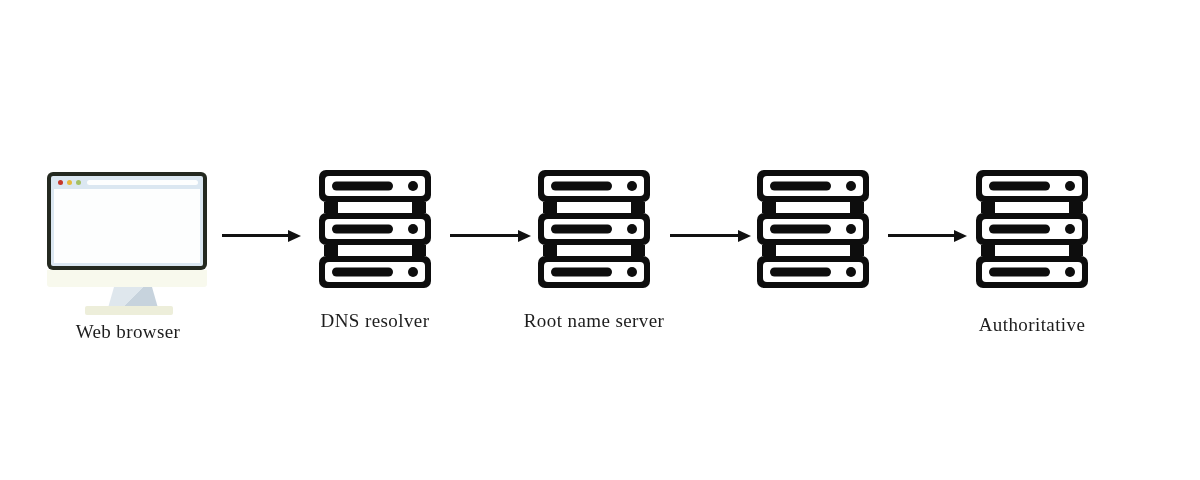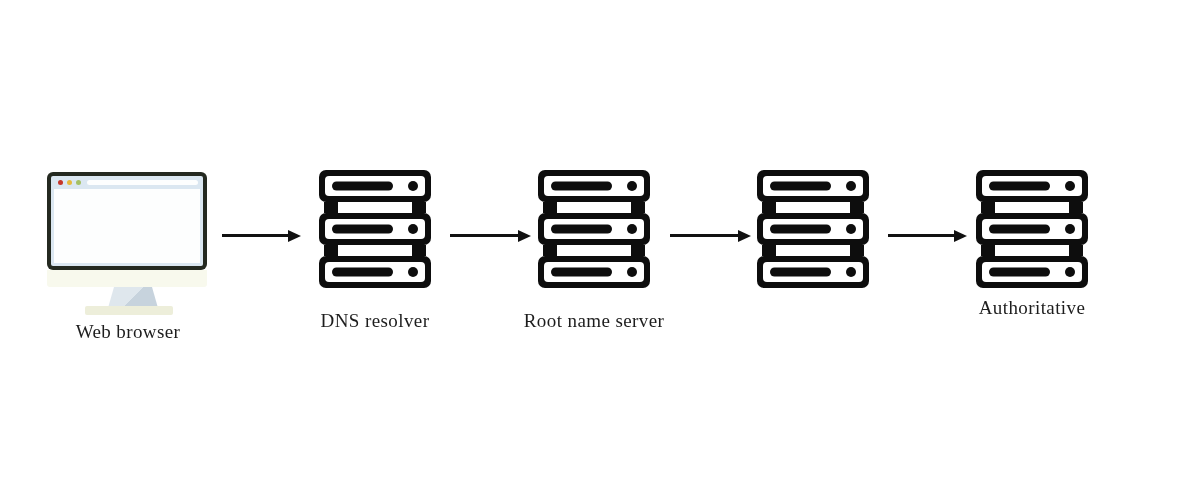--- a/index.html
+++ b/index.html
@@ -228,17 +228,17 @@
         <i class="s-conn l"></i>
         <i class="s-conn r"></i>
       </div>
     <div class="s-unit">
         <div class="s-inner">
           <div class="s-pill"></div>
           <div class="s-dot"></div>
         </div>
       </div>
   </div>
-  <div class="node-label" style="left:922px; top:293px;text-align:center;">
+  <div class="node-label" style="left:922px; top:310px;text-align:center;">
     <span style="display:block">Authoritative</span>
   </div>
 
 </div>
 
 </body></html>

